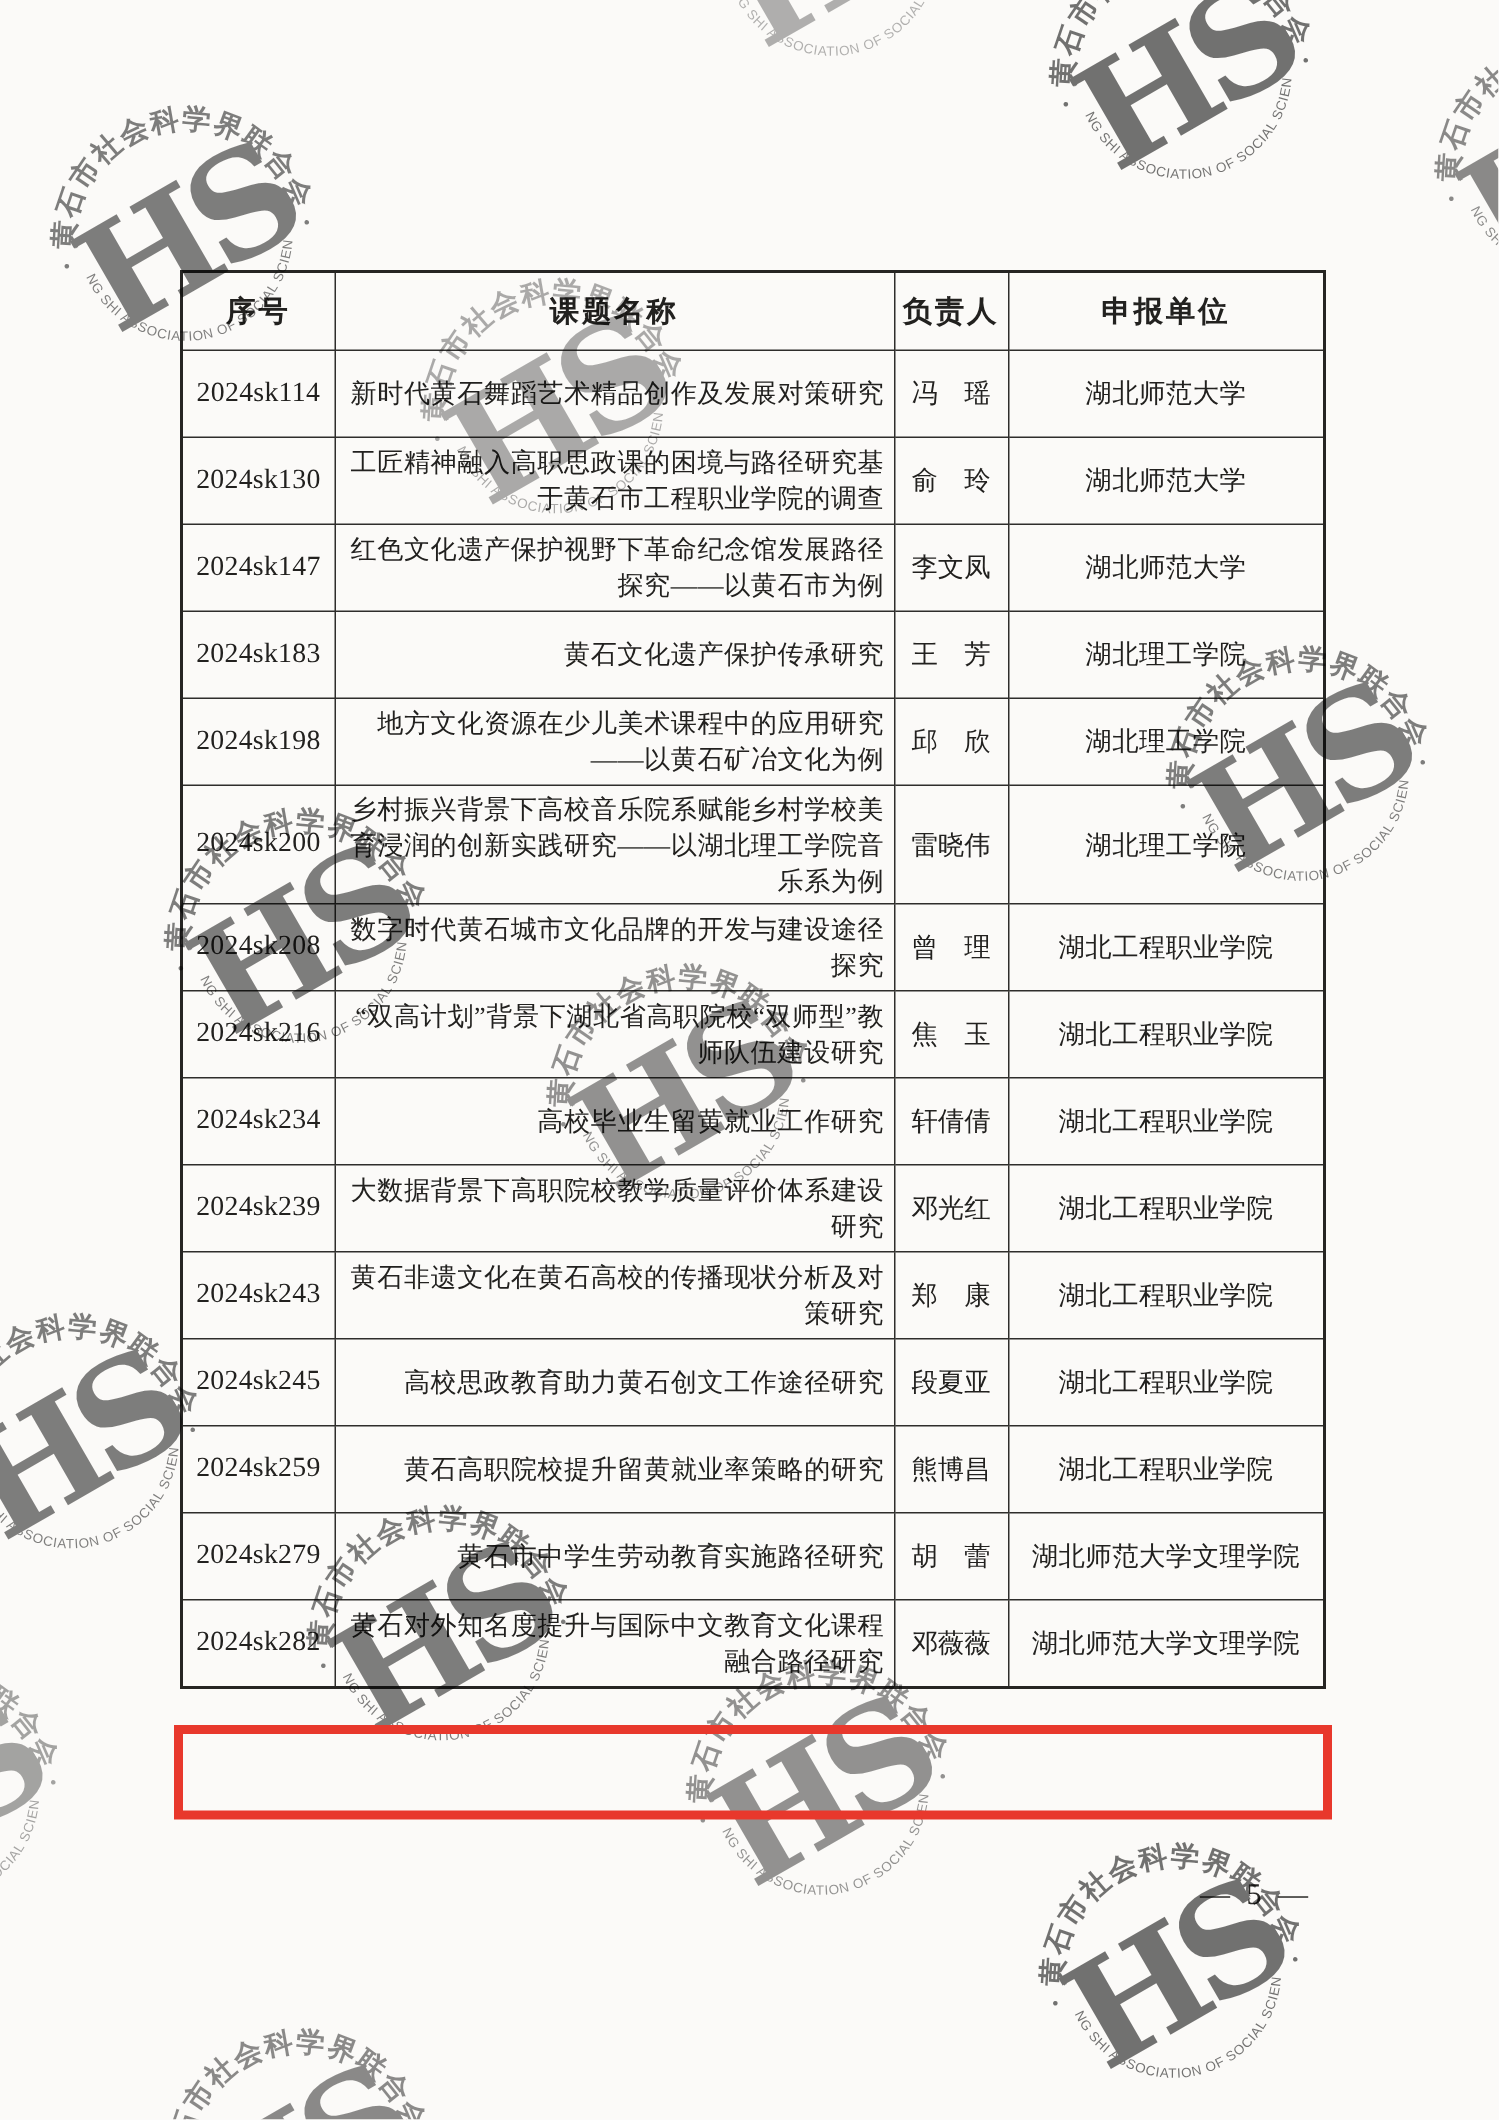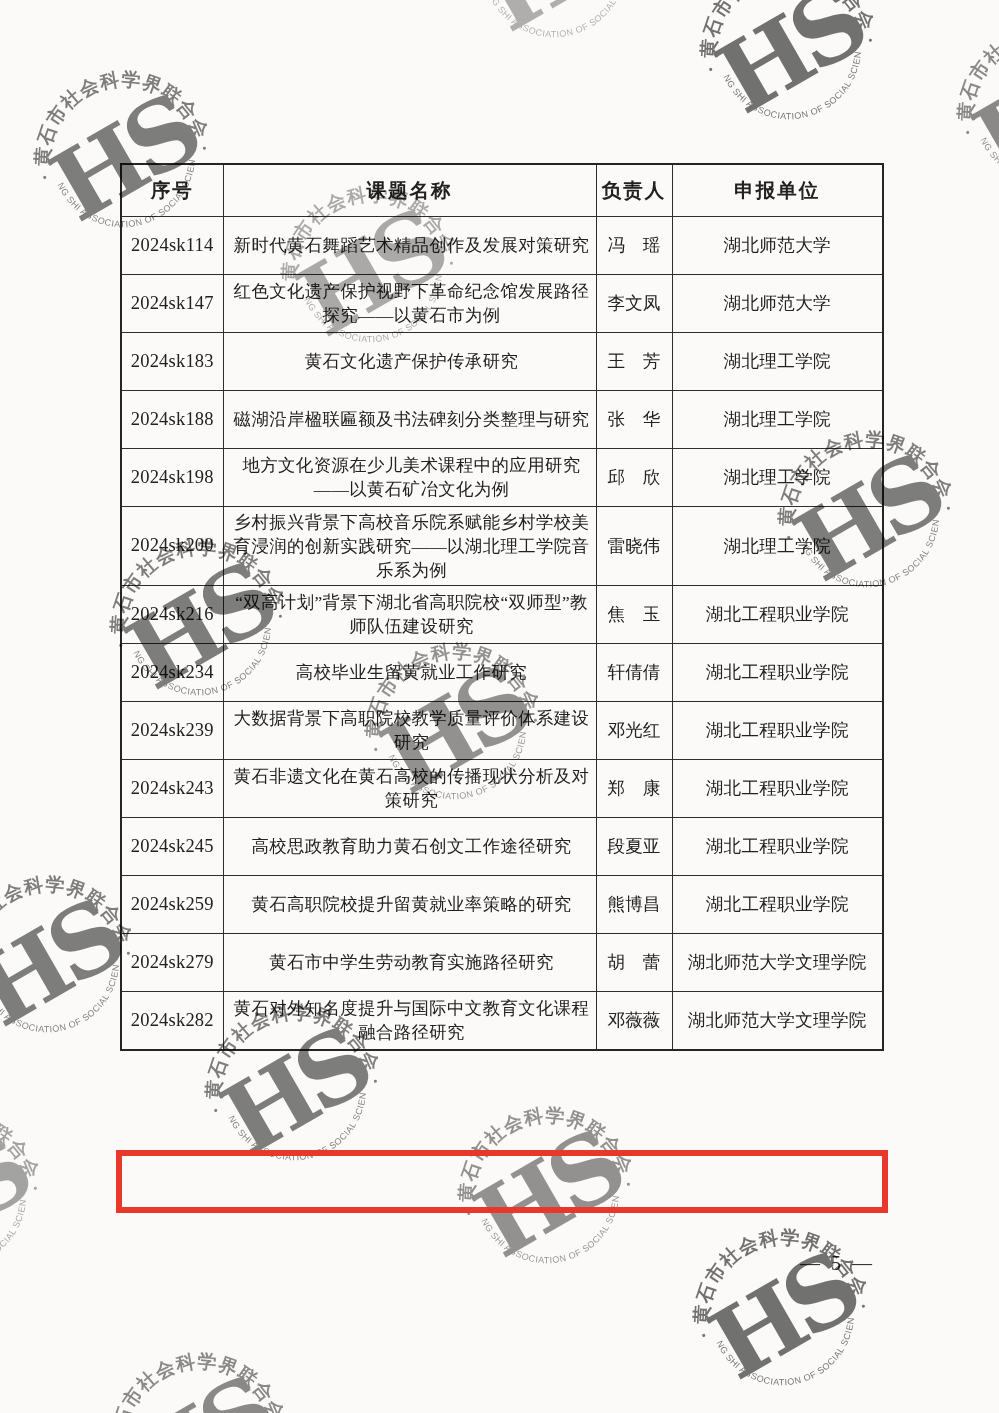--- a/index.html
+++ b/index.html
@@ -9,21 +9,21 @@
     background: #fbfaf8;
   }
   .page {
     position: relative;
     width: 999px; height: 1413px;
     overflow: hidden;
     background: #fbfaf8;
   }
   table.projects {
     position: absolute;
-    left: 120px; top: 163px;
+    left: 120px; top: 180px;
     width: 762px;
     border-collapse: collapse;
     table-layout: fixed;
     z-index: 1;
     background: transparent;
     border-radius: 25px;
   }
   table.projects th, table.projects td {
     border: 1.6px solid #2e2d2b;
     color: #22211f;
@@ -46,21 +46,21 @@
     color: #1d1c1a;
   }
   td.idc {
     font-size: 18.5px;
     text-align: center;
     letter-spacing: 0.2px;
     padding: 18px 2px;
   }
   td.ttlc {
     font-size: 17.4px;
-    text-align: center;
+    text-align: right;
     padding: 3px 6px 3px 10px;
     line-height: 24px;
     letter-spacing: 0.4px;
   }
   td.ldrc {
     font-size: 17.6px;
     text-align: center;
     padding: 2px 1px;
     line-height: 22px;
   }
@@ -136,48 +136,54 @@
       </tr>
     </thead>
     <tbody id="tbody">
         <tr class="row">
           <td class="idc">2024sk114</td>
           <td class="ttlc">新时代黄石舞蹈艺术精品创作及发展对策研究</td>
           <td class="ldrc">冯　瑶</td>
           <td class="instc">湖北师范大学</td>
         </tr>
         <tr class="row">
+          <td class="idc">2024sk130</td>
+          <td class="ttlc">工匠精神融入高职思政课的困境与路径研究基于黄石市工程职业学院的调查</td>
+          <td class="ldrc">俞　玲</td>
+          <td class="instc">湖北师范大学</td>
+        </tr>
+        <tr class="row">
           <td class="idc">2024sk147</td>
           <td class="ttlc">红色文化遗产保护视野下革命纪念馆发展路径探究——以黄石市为例</td>
           <td class="ldrc">李文凤</td>
           <td class="instc">湖北师范大学</td>
         </tr>
         <tr class="row">
           <td class="idc">2024sk183</td>
           <td class="ttlc">黄石文化遗产保护传承研究</td>
           <td class="ldrc">王　芳</td>
           <td class="instc">湖北理工学院</td>
         </tr>
         <tr class="row">
-          <td class="idc">2024sk188</td>
-          <td class="ttlc">磁湖沿岸楹联匾额及书法碑刻分类整理与研究</td>
-          <td class="ldrc">张　华</td>
-          <td class="instc">湖北理工学院</td>
-        </tr>
-        <tr class="row">
           <td class="idc">2024sk198</td>
           <td class="ttlc">地方文化资源在少儿美术课程中的应用研究——以黄石矿冶文化为例</td>
           <td class="ldrc">邱　欣</td>
           <td class="instc">湖北理工学院</td>
         </tr>
         <tr class="row">
           <td class="idc">2024sk200</td>
           <td class="ttlc">乡村振兴背景下高校音乐院系赋能乡村学校美育浸润的创新实践研究——以湖北理工学院音乐系为例</td>
           <td class="ldrc">雷晓伟</td>
           <td class="instc">湖北理工学院</td>
+        </tr>
+        <tr class="row">
+          <td class="idc">2024sk208</td>
+          <td class="ttlc">数字时代黄石城市文化品牌的开发与建设途径探究</td>
+          <td class="ldrc">曾　理</td>
+          <td class="instc">湖北工程职业学院</td>
         </tr>
         <tr class="row">
           <td class="idc">2024sk216</td>
           <td class="ttlc">“双高计划”背景下湖北省高职院校“双师型”教师队伍建设研究</td>
           <td class="ldrc">焦　玉</td>
           <td class="instc">湖北工程职业学院</td>
         </tr>
         <tr class="row">
           <td class="idc">2024sk234</td>
           <td class="ttlc">高校毕业生留黄就业工作研究</td>

